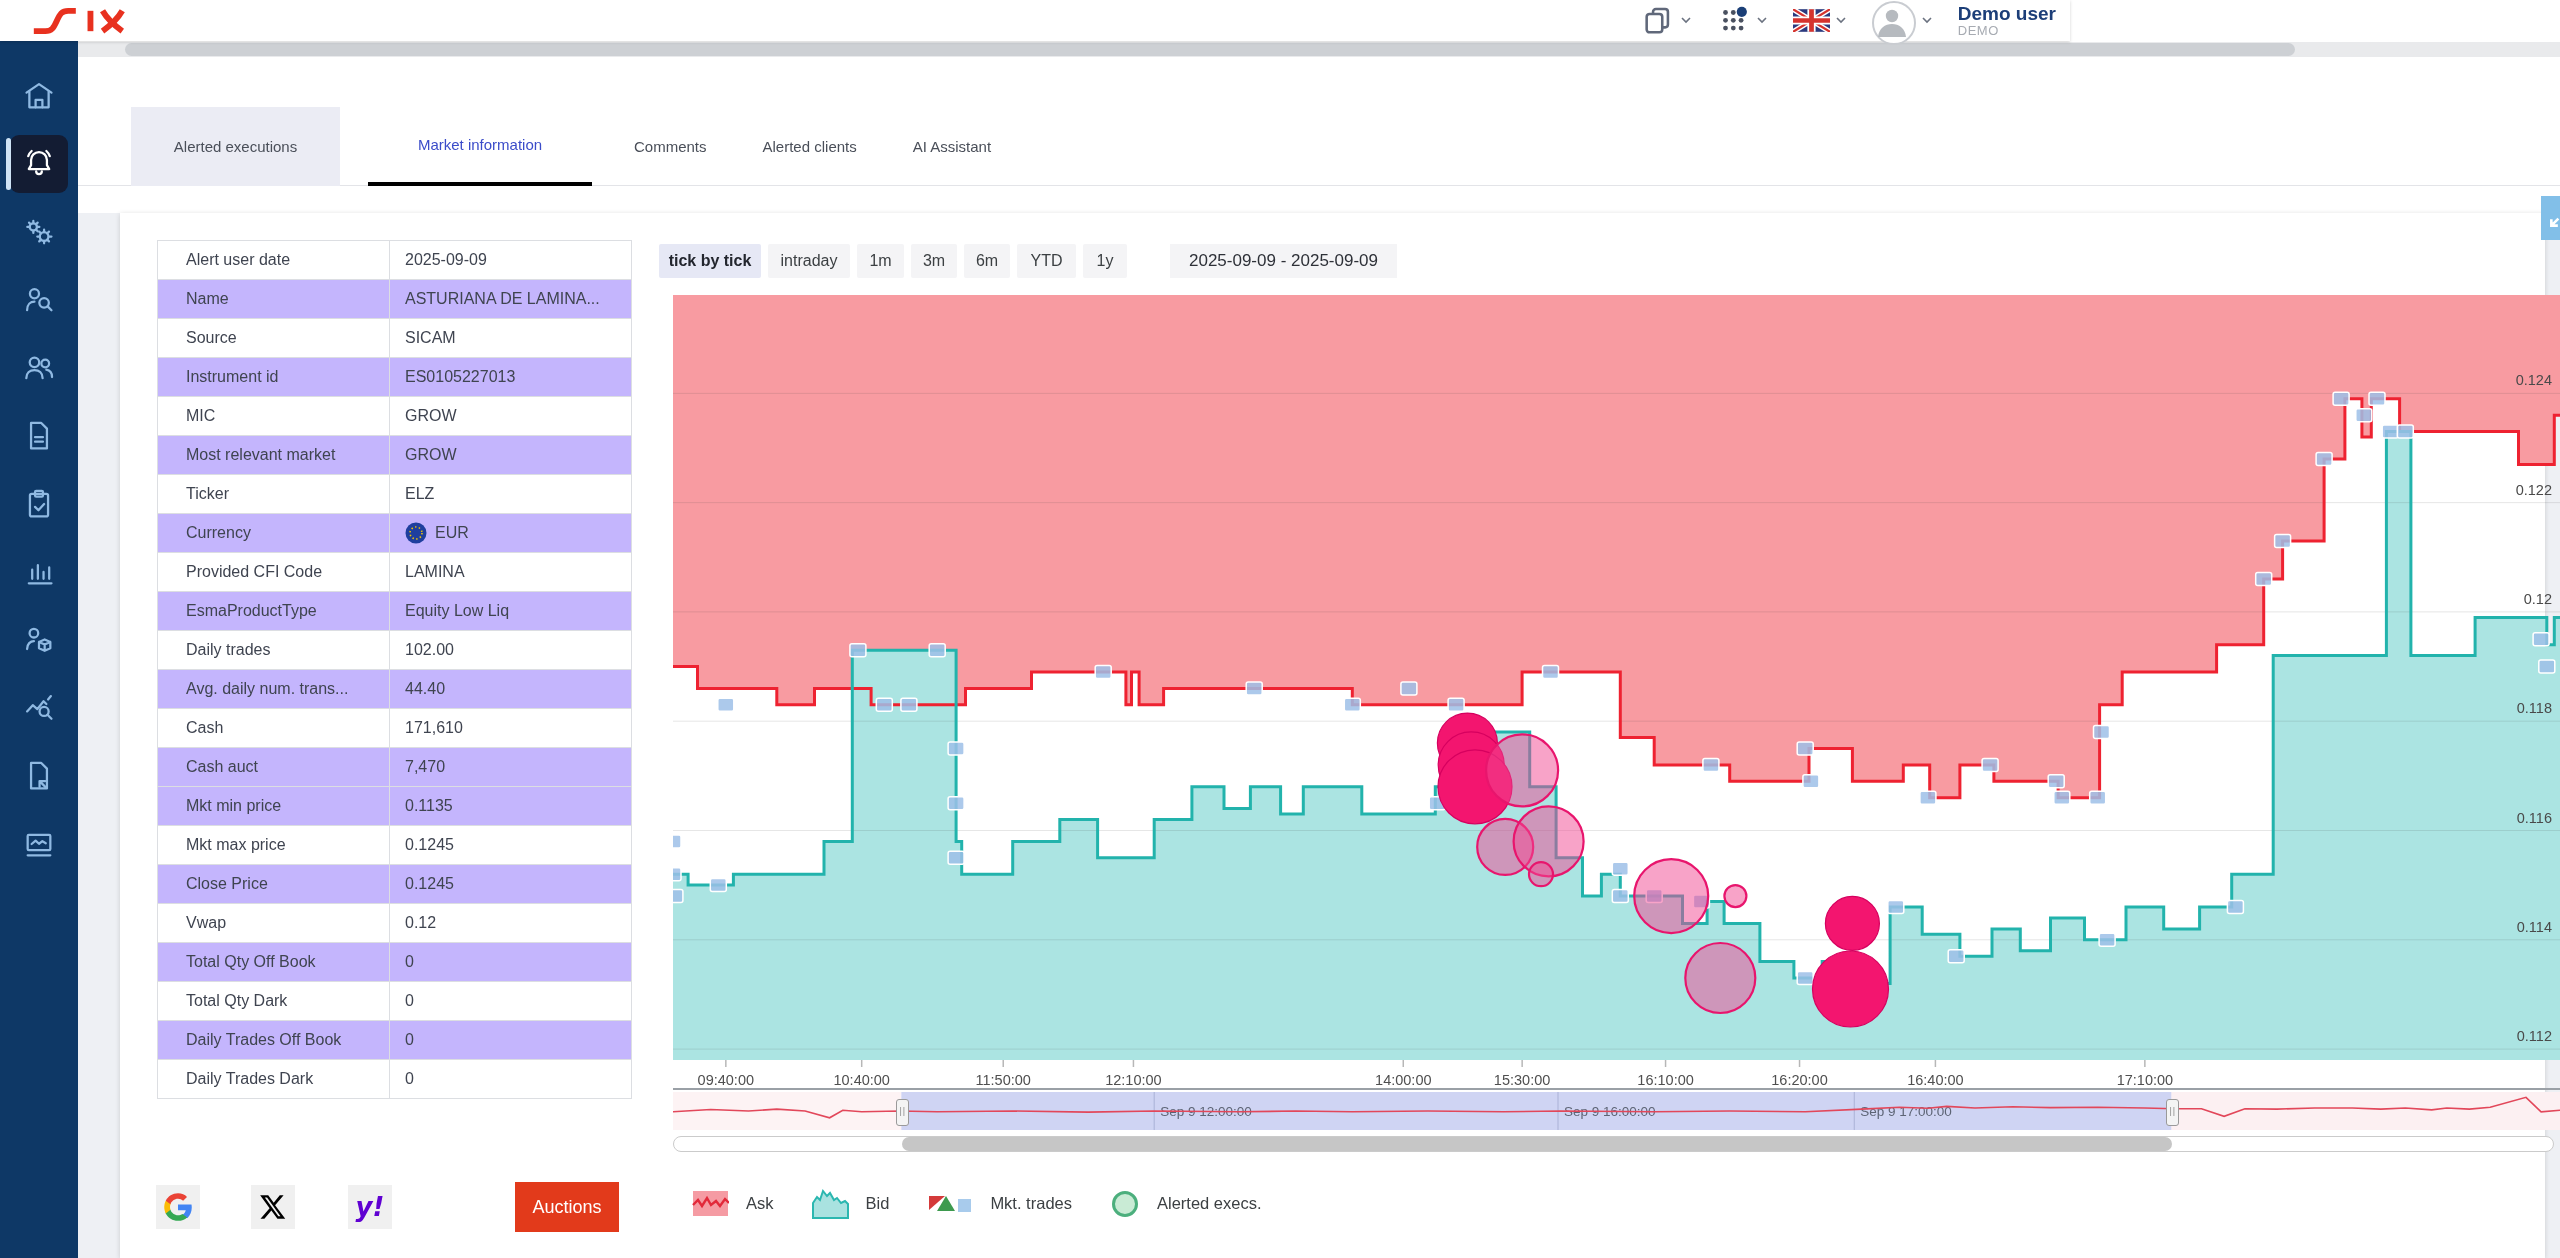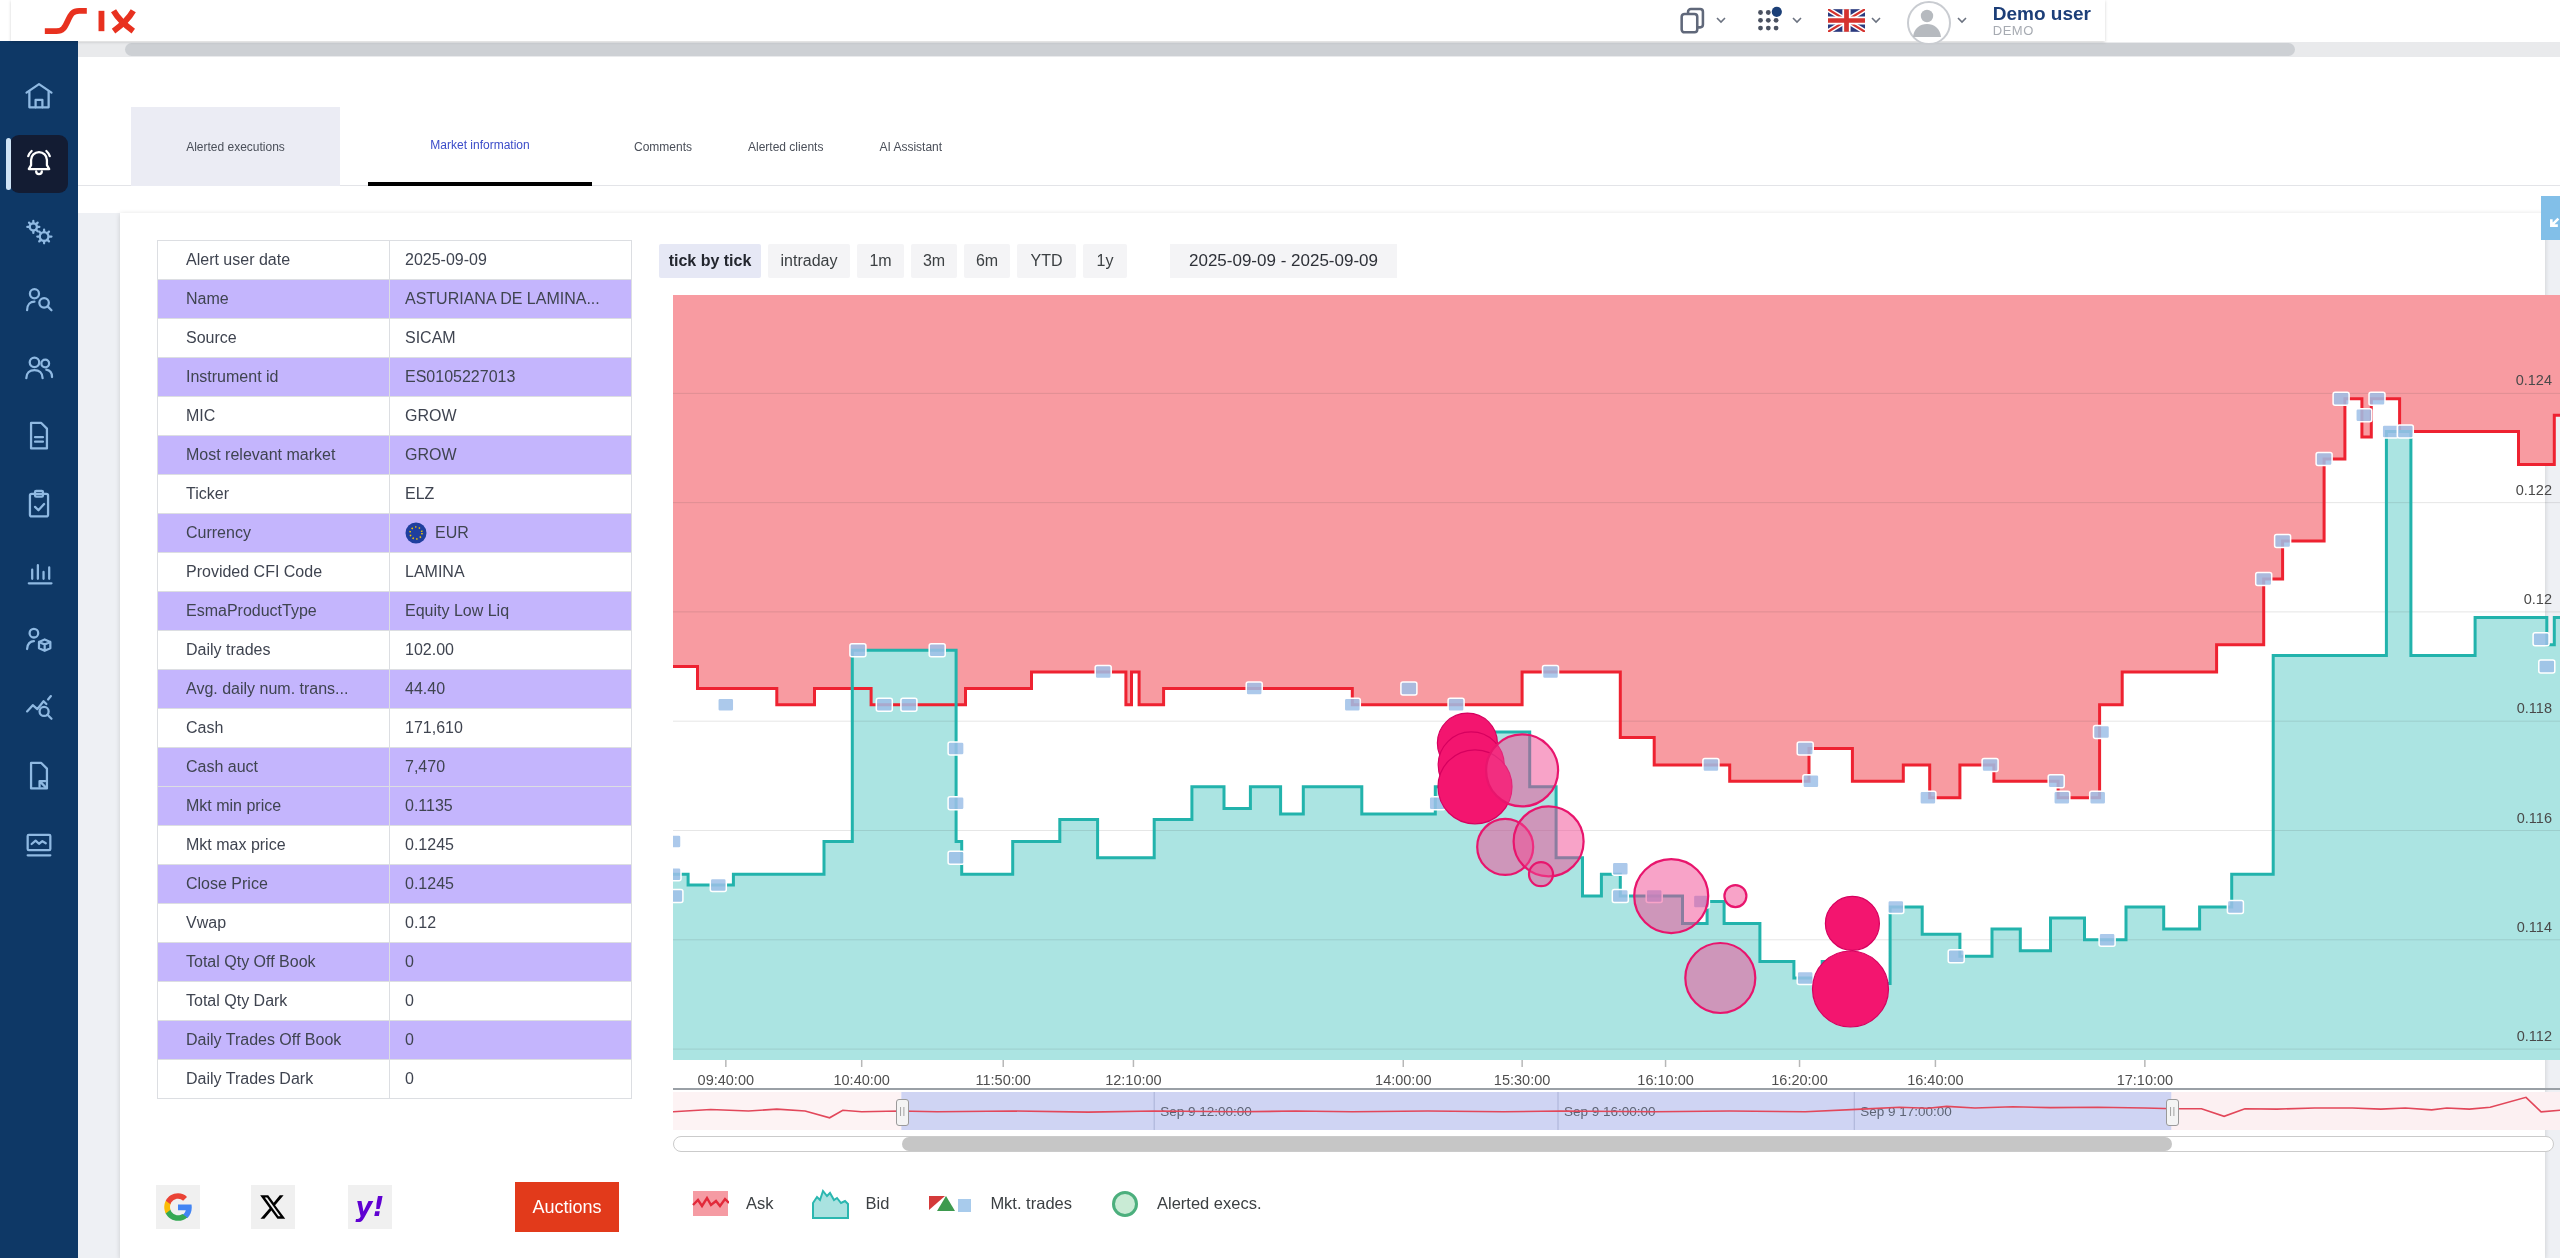--- a/index.html
+++ b/index.html
@@ -1,40 +1,40 @@
 <!DOCTYPE html>
 <html><head>
 <meta charset="utf-8">
 <style>
   html,body{margin:0;padding:0;background:#fff;font-family:"Liberation Sans",sans-serif;}
   #app{position:relative;width:2560px;height:1258px;overflow:hidden;background:#fff;}
   .abs{position:absolute;}
   
-  .header{position:absolute;left:11px;top:0;width:2070px;height:41px;background:#fff;box-shadow:0 1px 3px rgba(0,0,0,.18);z-index:30;padding-left:24px;}
+  .header{position:absolute;left:0;top:0;width:2070px;height:41px;background:#fff;box-shadow:0 1px 3px rgba(0,0,0,.18);z-index:30;}
   .hdr-right{position:absolute;right:14px;top:0;height:41px;display:flex;align-items:center;gap:26px;}
   .hdr-group{display:flex;align-items:center;gap:6px;cursor:pointer;}
   .caret{width:10px;height:7px;}
   .user-block{display:flex;flex-direction:column;line-height:1.05;}
   .user-name{color:#1c3e78;font-weight:bold;font-size:19px;}
   .user-role{color:#a7abb2;font-size:13px;letter-spacing:.5px;}
   .avatar{width:40px;height:40px;border-radius:50%;border:2px solid #c9ccd1;background:#fff;position:relative;top:2px;}
   
   .hscroll-top{position:absolute;left:78px;top:42px;width:2482px;height:15px;background:#e9eaec;z-index:5;}
   .hscroll-top .thumb{position:absolute;left:47px;top:1px;height:13px;width:2170px;background:#cdd0d4;border-radius:7px;}
   
   .sidebar{position:absolute;left:0;top:41px;width:78px;height:1217px;background:#0e3866;z-index:20;}
   .side-item{position:absolute;left:10px;width:58px;height:58px;border-radius:9px;display:flex;align-items:center;justify-content:center;cursor:pointer;}
   .side-item.active{background:#131c33;}
   .side-item.active::before{content:"";position:absolute;left:-4px;top:3px;width:5px;height:52px;border-radius:3px;background:#cfe3f5;}
   
   .content-bg{position:absolute;left:78px;top:57px;width:2482px;height:1201px;background:#fff;}
   .gutter{position:absolute;background:#eef0f4;top:213px;height:1045px;}
   
   .tabs{position:absolute;left:131px;top:107px;height:79px;display:flex;gap:28px;z-index:6;}
-  .tab{height:79px;display:flex;align-items:center;justify-content:center;font-size:12px;color:#4a4f59;cursor:pointer;padding:0 4px;box-sizing:border-box;}
+  .tab{height:79px;display:flex;align-items:center;justify-content:center;font-size:15px;color:#4a4f59;cursor:pointer;padding:0 4px;box-sizing:border-box;}
   .tab.shaded{background:#ebecf4;width:209px;}
   .tab.active{color:#3b4cc9;border-bottom:4px solid #000000;width:224px;font-weight:400;}
   .tabs-divider{position:absolute;left:78px;top:185px;width:2482px;height:1px;background:#e3e4e8;z-index:5;}
   
   .card{position:absolute;left:120px;top:213px;width:2425px;height:1045px;background:#fff;box-shadow:0 1px 5px rgba(0,0,0,.16);z-index:6;}
   
   .info-table{position:absolute;left:37px;top:27px;width:473px;border-top:1px solid #dcdee2;border-left:1px solid #dcdee2;border-right:1px solid #dcdee2;}
   .t-row{display:flex;height:38px;border-bottom:1px solid #dcdee2;background:#fff;font-size:16px;color:#3f4450;align-items:stretch;}
   .t-row.alt{background:#c4b5fd;}
   .t-label{width:232px;display:flex;align-items:center;padding-left:28px;box-sizing:border-box;border-right:1px solid #dcdee2;}

